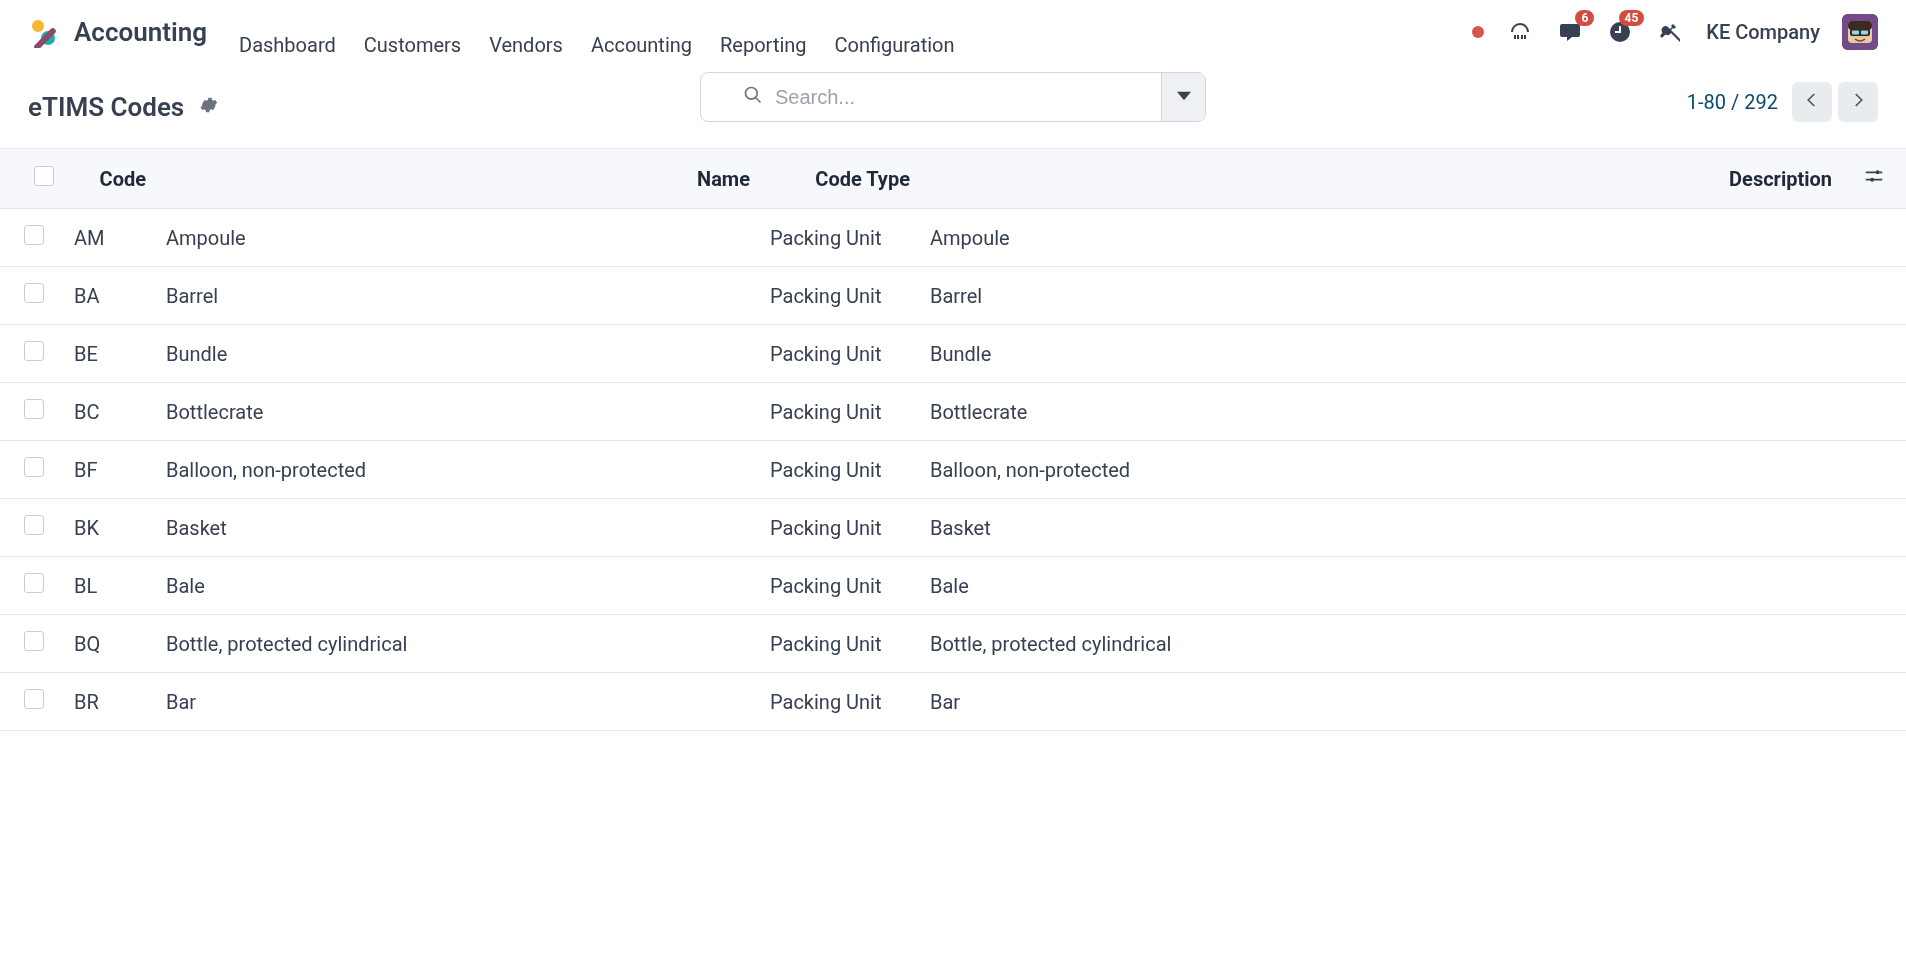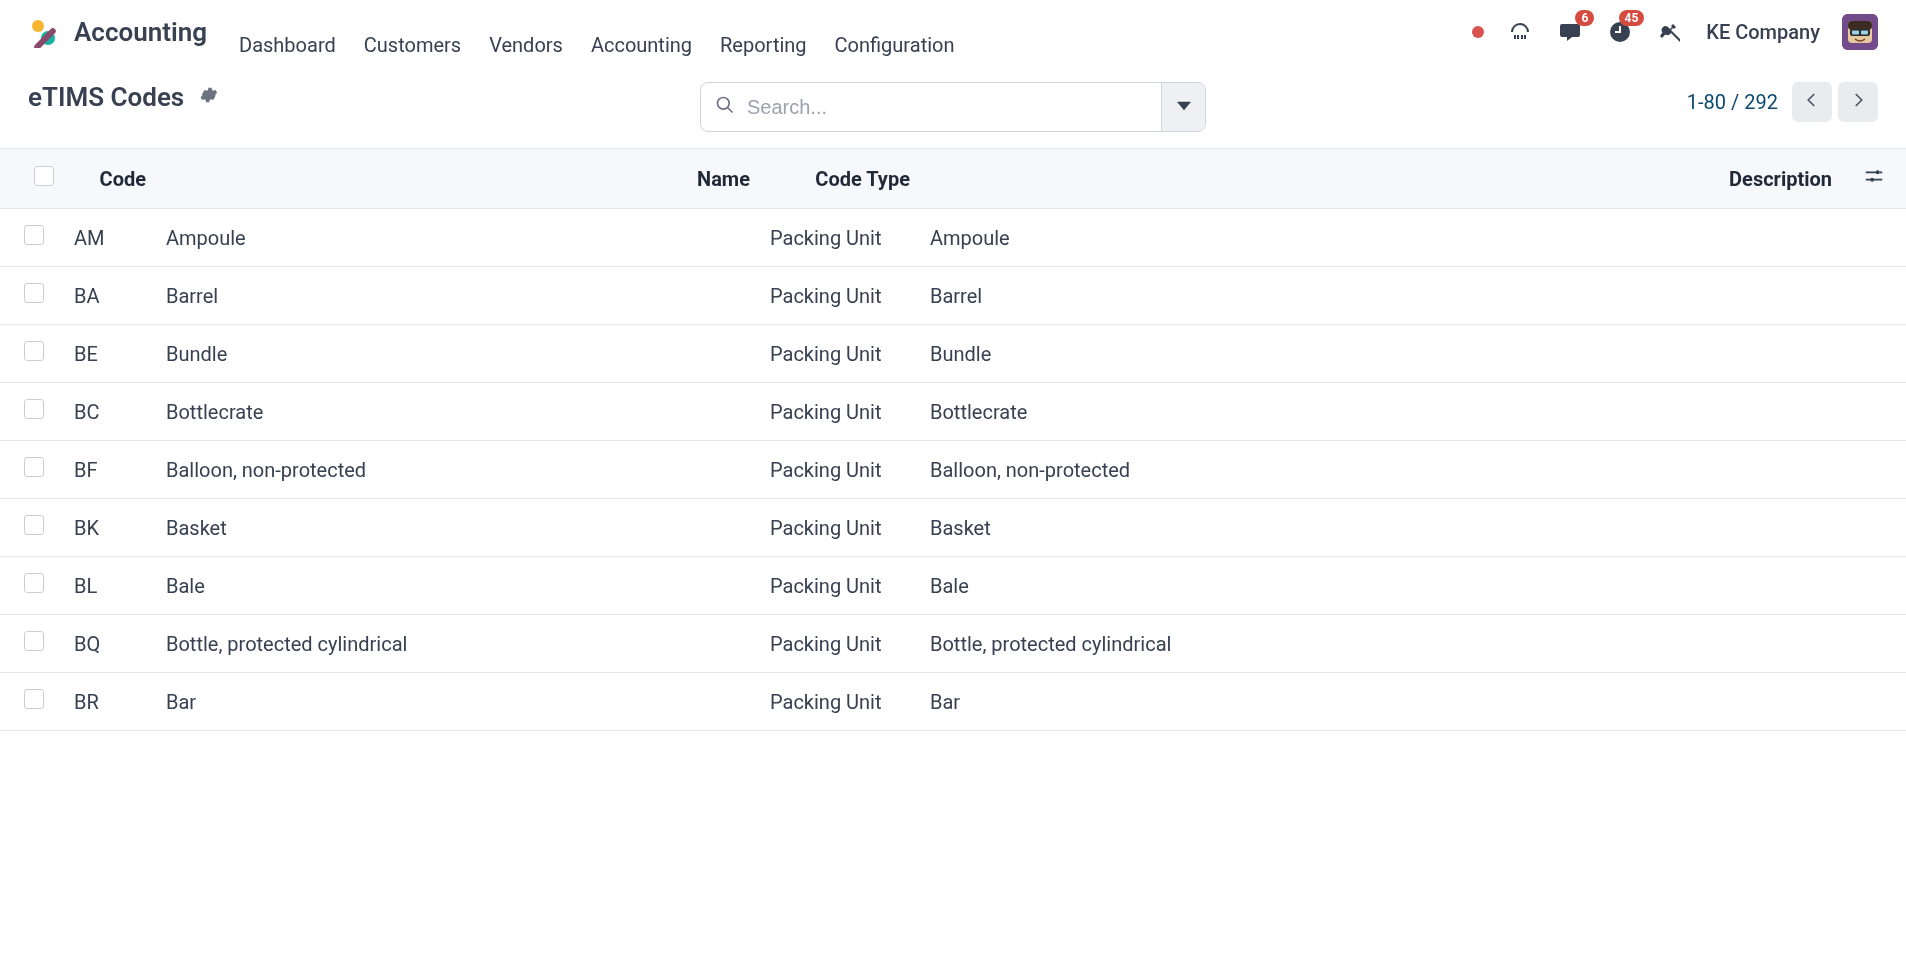--- a/index.html
+++ b/index.html
@@ -31,27 +31,27 @@
     width:28px;height:28px;cursor:pointer;}
   .icon-btn svg{width:24px;height:24px;fill:#374151;}
   .badge{position:absolute;top:-8px;right:-10px;background:var(--badge);color:#fff;
     font-size:12px;font-weight:700;border-radius:10px;padding:1px 6px;line-height:14px;}
   .company{font-size:20px;color:#374151;font-weight:500;}
   .avatar{width:36px;height:36px;border-radius:6px;background:#6b4a8a;display:inline-flex;
     align-items:center;justify-content:center;overflow:hidden;}
   .avatar svg{width:36px;height:36px;}
 
   
-  .controls{display:flex;align-items:flex-start;padding:18px 28px 26px 28px;position:relative;}
+  .controls{display:flex;align-items:flex-end;padding:18px 28px 26px 28px;position:relative;}
   .breadcrumb{display:flex;align-items:center;gap:14px;}
   .breadcrumb-title{font-size:26px;font-weight:600;color:#374151;}
   .gear svg{width:20px;height:20px;fill:#6b7280;}
   .search-wrap{position:absolute;left:50%;transform:translateX(-50%);
     display:flex;align-items:center;height:50px;width:506px;
-    border:1px solid #d1d5db;border-radius:8px;background:#fff;}
+    border:1px solid #d1d5db;border-radius:8px;background:#fff;padding-left:28px;}
   .search-left{flex:1;display:flex;align-items:center;gap:10px;padding:0 14px;}
   .search-left svg{width:20px;height:20px;stroke:#6b7280;fill:none;stroke-width:2;}
   .search-input{border:none;outline:none;flex:1;font-size:20px;color:#374151;
     background:transparent;}
   .search-input::placeholder{color:#9ca3af;}
   .search-caret{width:44px;height:100%;display:flex;align-items:center;justify-content:center;
     background:#eef0f3;border-left:1px solid #d1d5db;border-radius:0 8px 8px 0;cursor:pointer;}
   .search-caret svg{width:14px;height:14px;fill:#374151;}
   .pager{margin-left:auto;display:flex;align-items:center;gap:14px;}
   .pager-text{font-size:20px;color:#0c4a6e;}

